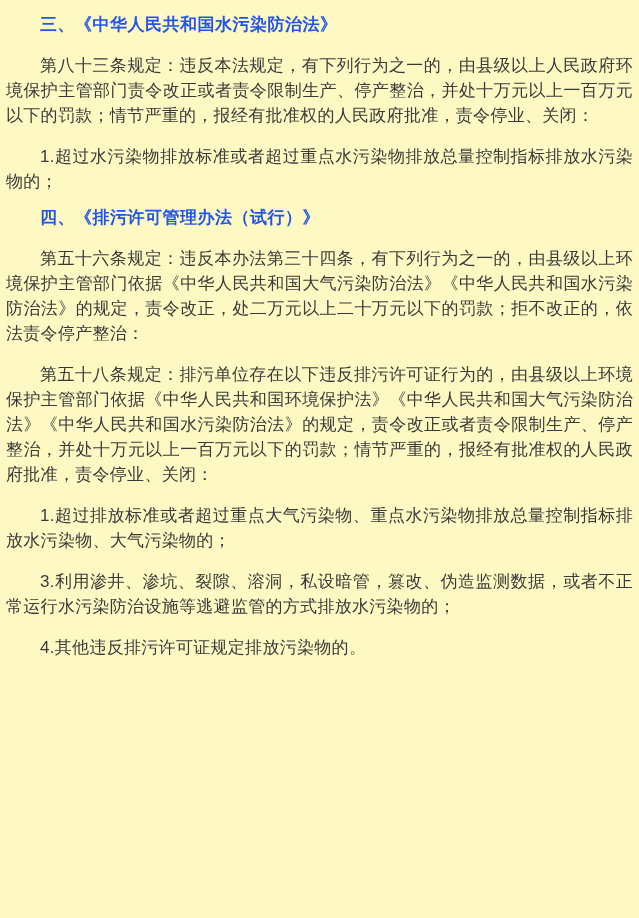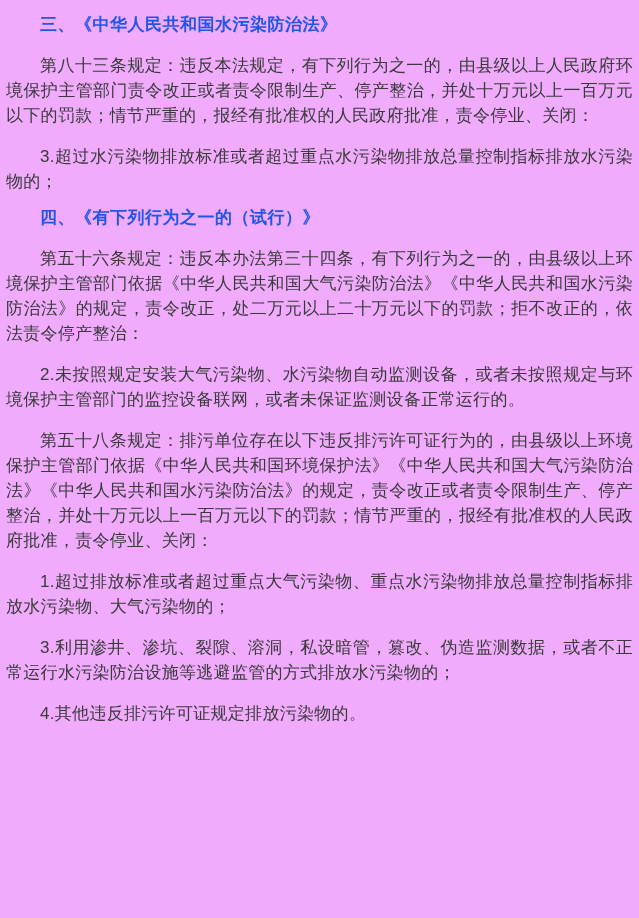--- a/index.html
+++ b/index.html
@@ -4,21 +4,21 @@
 <style>
   html, body {
     margin: 0;
     padding: 0;
     background: #ffffff;
   }
   .page {
     width: 639px;
     height: 918px;
     box-sizing: border-box;
-    background: #f0abfc;
+    background: #fef9c3;
     padding: 1px 6px 0 6px;
     overflow: hidden;
     font-family: "Liberation Sans", sans-serif;
     color: #3a3a3a;
     font-size: 17px;
     line-height: 25px;
   }
   .section-heading {
     font-size: 17px;
     line-height: 25px;
@@ -38,30 +38,29 @@
 </style>
 </head>
 <body>
 
 <div class="page">
 
   <h3 class="section-heading">三、《中华人民共和国水污染防治法》</h3>
 
   <p class="para">第八十三条规定：违反本法规定，有下列行为之一的，由县级以上人民政府环境保护主管部门责令改正或者责令限制生产、停产整治，并处十万元以上一百万元以下的罚款；情节严重的，报经有批准权的人民政府批准，责令停业、关闭：</p>
 
-  <p class="para">3.超过水污染物排放标准或者超过重点水污染物排放总量控制指标排放水污染物的；</p>
+  <p class="para">1.超过水污染物排放标准或者超过重点水污染物排放总量控制指标排放水污染物的；</p>
 
 
 
-  <h3 class="section-heading">四、《有下列行为之一的（试行）》</h3>
+  <h3 class="section-heading">四、《排污许可管理办法（试行）》</h3>
 
   <p class="para">第五十六条规定：违反本办法第三十四条，有下列行为之一的，由县级以上环境保护主管部门依据《中华人民共和国大气污染防治法》《中华人民共和国水污染防治法》的规定，责令改正，处二万元以上二十万元以下的罚款；拒不改正的，依法责令停产整治：</p>
 
 
-  <p class="para">2.未按照规定安装大气污染物、水污染物自动监测设备，或者未按照规定与环境保护主管部门的监控设备联网，或者未保证监测设备正常运行的。</p>
 
   <p class="para">第五十八条规定：排污单位存在以下违反排污许可证行为的，由县级以上环境保护主管部门依据《中华人民共和国环境保护法》《中华人民共和国大气污染防治法》《中华人民共和国水污染防治法》的规定，责令改正或者责令限制生产、停产整治，并处十万元以上一百万元以下的罚款；情节严重的，报经有批准权的人民政府批准，责令停业、关闭：</p>
 
   <p class="para">1.超过排放标准或者超过重点大气污染物、重点水污染物排放总量控制指标排放水污染物、大气污染物的；</p>
 
 
   <p class="para">3.利用渗井、渗坑、裂隙、溶洞，私设暗管，篡改、伪造监测数据，或者不正常运行水污染防治设施等逃避监管的方式排放水污染物的；</p>
 
   <p class="para">4.其他违反排污许可证规定排放污染物的。</p>
 

